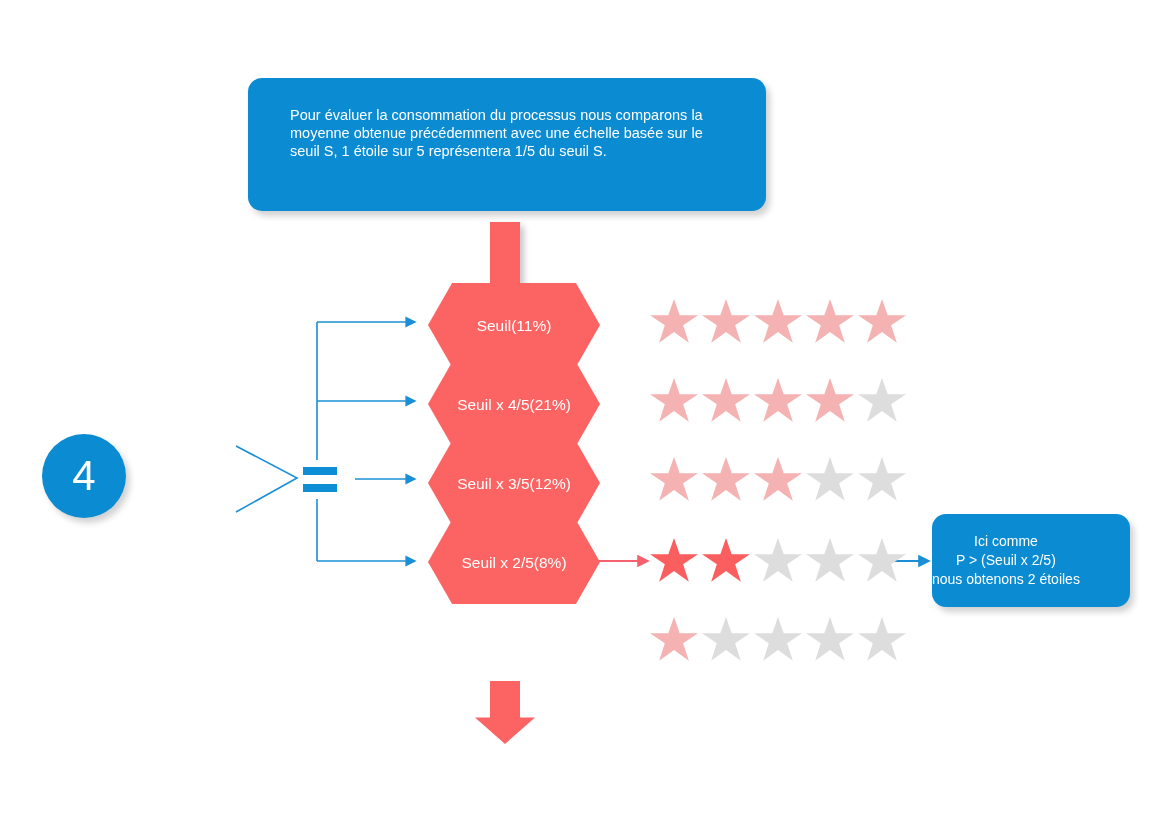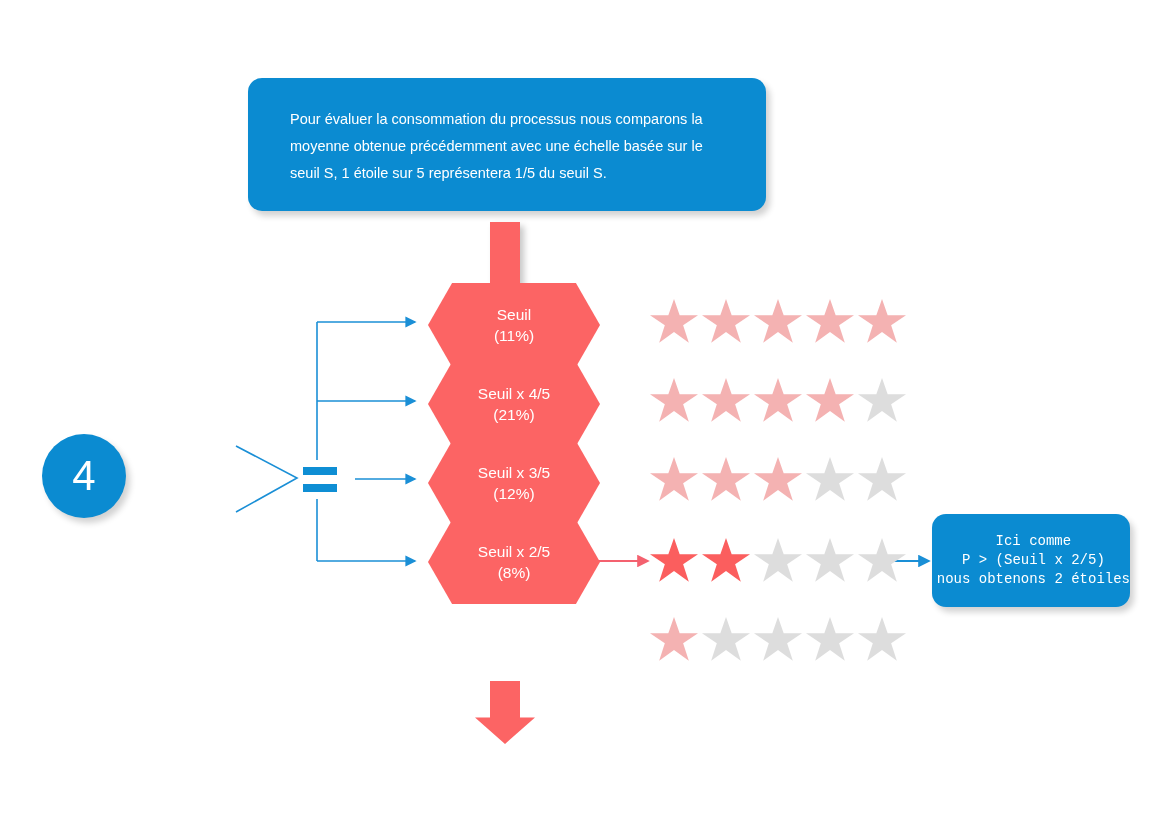--- a/index.html
+++ b/index.html
@@ -27,34 +27,33 @@
     box-sizing: border-box;
     box-shadow: 4px 5px 6px rgba(0,0,0,0.18);
   }
   #callout-top {
     left: 248px;
     top: 78px;
     width: 518px;
     height: 133px;
     padding: 28px 30px 0 42px;
     font-size: 14.5px;
-    line-height: 27px;
+    line-height: 18px;
   }
   #callout-right {
     left: 932px;
     top: 514px;
     width: 198px;
     height: 93px;
     display: flex;
     align-items: center;
-    justify-content: flex-end;
+    justify-content: flex-start;
     text-align: center;
     font-size: 14px;
     line-height: 19px;
-    font-family: Liberation Mono, monospace;
   }
 
   
   #circle-four {
     position: absolute;
     left: 42px;
     top: 434px;
     width: 84px;
     height: 84px;
     border-radius: 50%;
@@ -90,21 +89,20 @@
   }
 
   
   .hex {
     position: absolute;
     width: 172px;
     height: 84px;
     background: #fc6464;
     color: #ffffff;
     display: flex;
-    flex-direction: column;
     align-items: center;
     justify-content: center;
     font-size: 15.5px;
     line-height: 21px;
     clip-path: polygon(14% 0%, 86% 0%, 100% 50%, 86% 100%, 14% 100%, 0% 50%);
     filter: drop-shadow(4px 4px 3px rgba(0,0,0,0.22));
     text-align: center;
   }
   .hex .l2 { }
 

